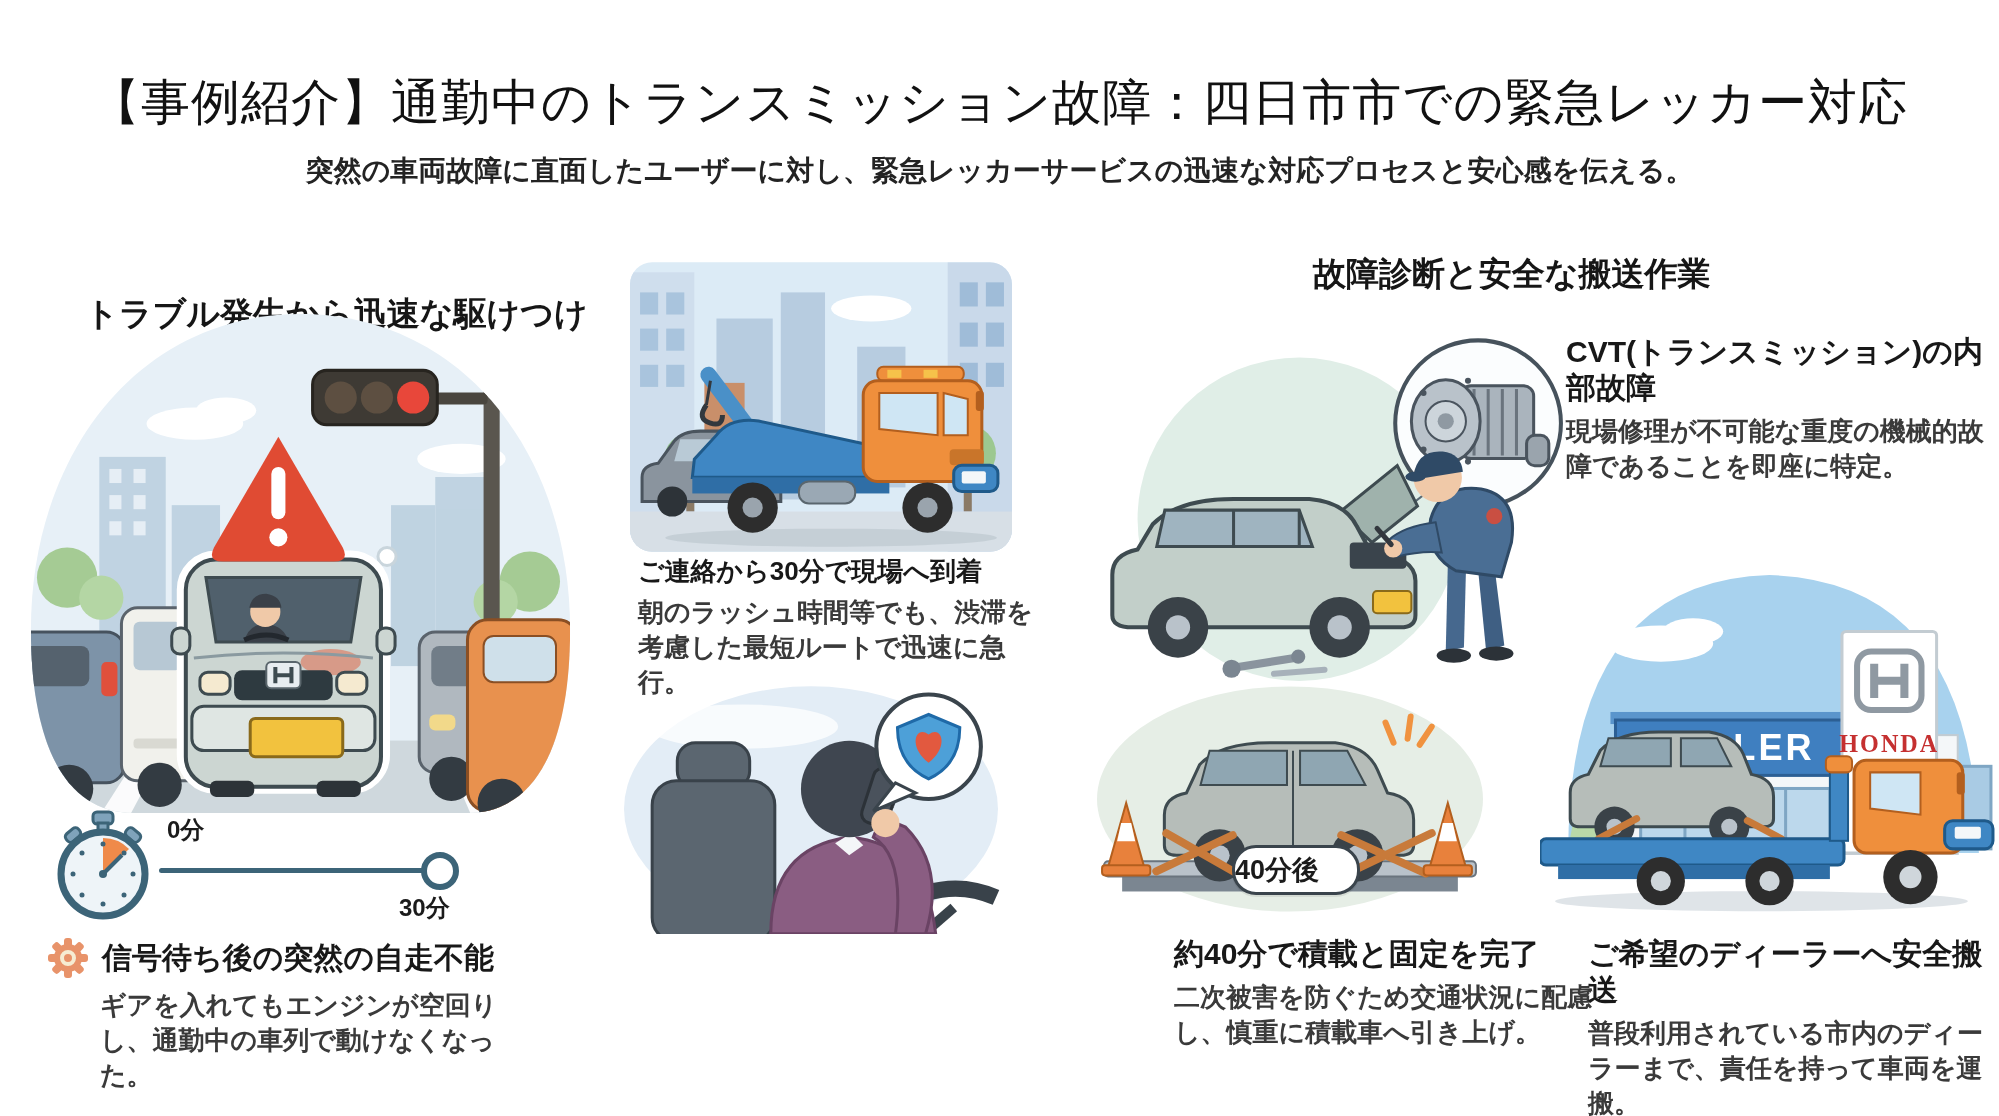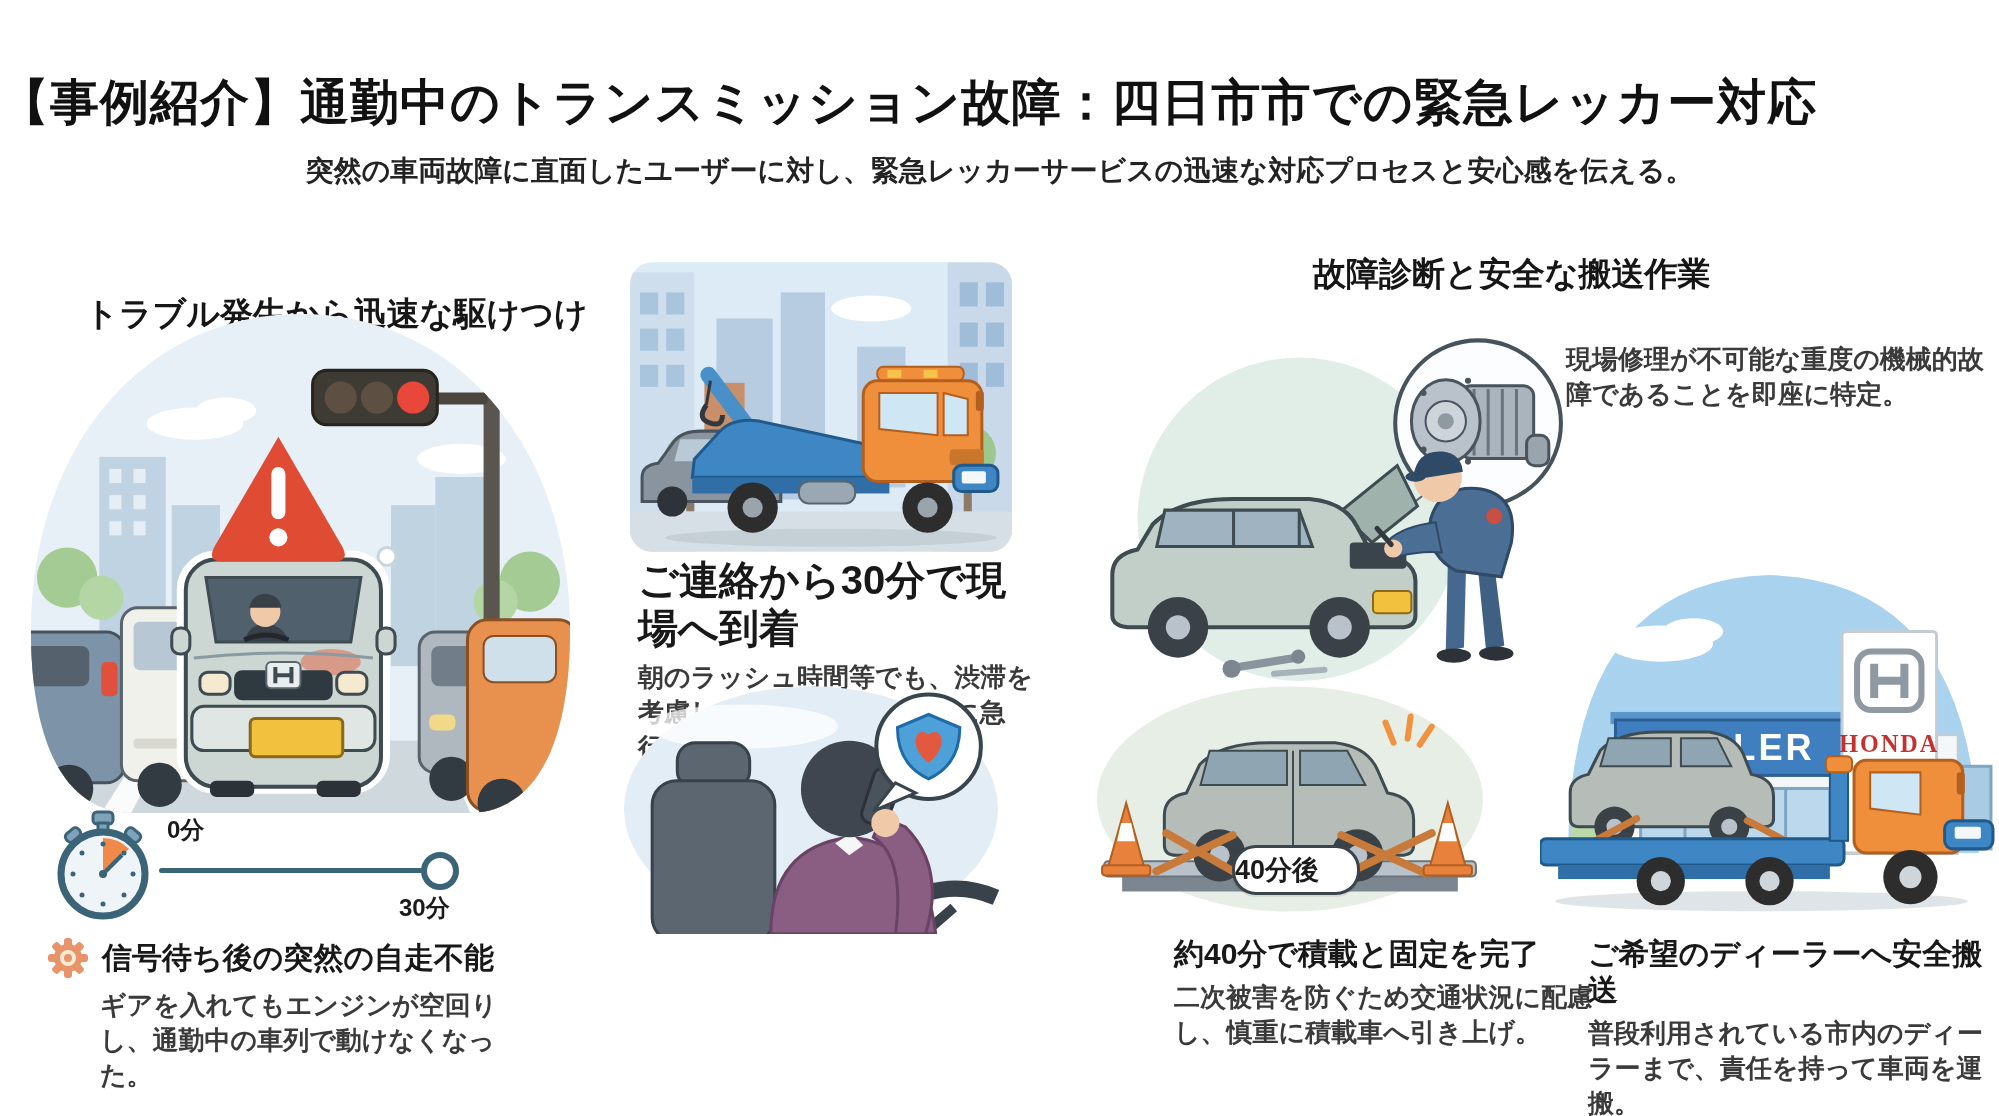--- a/index.html
+++ b/index.html
@@ -1,21 +1,21 @@
 <!DOCTYPE html>
 <html><head>
 <meta charset="utf-8">
 <style>
   html,body{margin:0;padding:0;background:#fff;}
   #canvas{
     position:relative;width:1999px;height:1116px;background:#ffffff;overflow:hidden;
     font-family:"Liberation Sans", sans-serif;color:#1b1b1b;
   }
   .abs{position:absolute;}
-  .page-title{left:0;right:0;top:70px;text-align:left;font-size:49px;font-weight:bold;color:#111;letter-spacing:1px;}
+  .page-title{left:0;right:0;top:70px;text-align:center;font-size:49px;font-weight:normal;color:#111;letter-spacing:1px;}
   .page-subtitle{left:0;right:0;top:152px;text-align:center;font-size:28px;font-weight:bold;color:#232323;}
   .col-header{font-size:33px;font-weight:bold;color:#161616;}
   .text-block .h3{font-size:30px;font-weight:bold;color:#181818;line-height:1.2;}
   .text-block .body{font-size:26px;font-weight:bold;color:#3a3a3a;line-height:1.34;margin-top:8px;}
   .heading-row{display:flex;align-items:center;gap:12px;}
   .timeline-line{position:absolute;left:104px;top:60px;width:270px;border-top:5px solid #3c6478;border-radius:3px;}
   .timeline-end{position:absolute;left:366px;top:44px;width:26px;height:26px;border:6px solid #3c6478;border-radius:50%;background:#fff;}
   .t-label{position:absolute;font-size:24px;font-weight:bold;color:#1b1b1b;}
   .time-badge{
     position:absolute;left:1232px;top:845px;width:122px;height:44px;background:#ffffff;
@@ -250,21 +250,21 @@
         <rect x="344" y="128" width="8" height="20" rx="3" fill="#b35f1e"></rect>
         <circle cx="122" cy="244" r="25" fill="#2d2d2d"></circle>
           <circle cx="122" cy="244" r="10" fill="#9aa4ad"></circle>
         <circle cx="296" cy="244" r="25" fill="#2d2d2d"></circle>
           <circle cx="296" cy="244" r="10" fill="#9aa4ad"></circle>
       </g>
     </g>
   </svg>
 
   <div class="abs text-block" style="left:638px;top:556px;width:395px;">
-    <div class="h3" style="font-size:40px;">ご連絡から30分で現場へ到着</div>
+    <div class="h3" style="font-size:26px;">ご連絡から30分で現場へ到着</div>
     <div class="body">朝のラッシュ時間等でも、渋滞を考慮した最短ルートで迅速に急行。</div>
   </div>
 
   <svg class="abs" style="left:622px;top:684px;" width="378" height="250" viewBox="0 0 376 248">
     <ellipse cx="188" cy="124" rx="186" ry="122" fill="#e3edf6"></ellipse>
     <ellipse cx="120" cy="42" rx="95" ry="22" fill="#ffffff" opacity="0.75"></ellipse>
     <g>
       <rect x="55" y="58" width="72" height="46" rx="18" fill="#5b6670" stroke="#39424a" stroke-width="3"></rect>
       <rect x="30" y="96" width="122" height="160" rx="24" fill="#5b6670" stroke="#39424a" stroke-width="3"></rect>
     </g>
@@ -335,20 +335,21 @@
     </g>
     <g>
       <path d="M150 352 L212 342" stroke="#8a949e" stroke-width="8" stroke-linecap="round"></path>
       <circle cx="148" cy="353" r="9" fill="#7b8691"></circle>
         <circle cx="214" cy="341" r="7" fill="#7b8691"></circle>
       <path d="M190 358 L240 354" stroke="#a7b1ba" stroke-width="6" stroke-linecap="round"></path>
     </g>
   </svg>
 
   <div class="abs text-block" style="left:1566px;top:334px;width:428px;">
+    <div class="h3">CVT(トランスミッション)の内部故障</div>
     <div class="body">現場修理が不可能な重度の機械的故障であることを即座に特定。</div>
   </div>
 
   <svg class="abs" style="left:1094px;top:684px;" width="392" height="230" viewBox="0 0 390 228">
     <ellipse cx="195" cy="114" rx="192" ry="112" fill="#e6eee6"></ellipse>
     <rect x="28" y="190" width="334" height="16" fill="#7b8691"></rect>
     <rect x="10" y="176" width="370" height="15" rx="4" fill="#b9c2ca" stroke="#6a747e" stroke-width="2"></rect>
     <g>
       <path d="M70 160 L70 130 Q70 112 92 108 L105 80 Q125 58 175 58 L240 58 Q272 62 282 85 L292 108 Q318 112 318 135 L318 160 Q318 170 305 170 L82 170 Q70 170 70 160 Z" fill="#b6bdb9" stroke="#3e4b50" stroke-width="3"></path>
       <path d="M205 66 L252 66 L270 100 L205 100 Z" fill="#8fa6b2" stroke="#3e4b50" stroke-width="2"></path>

